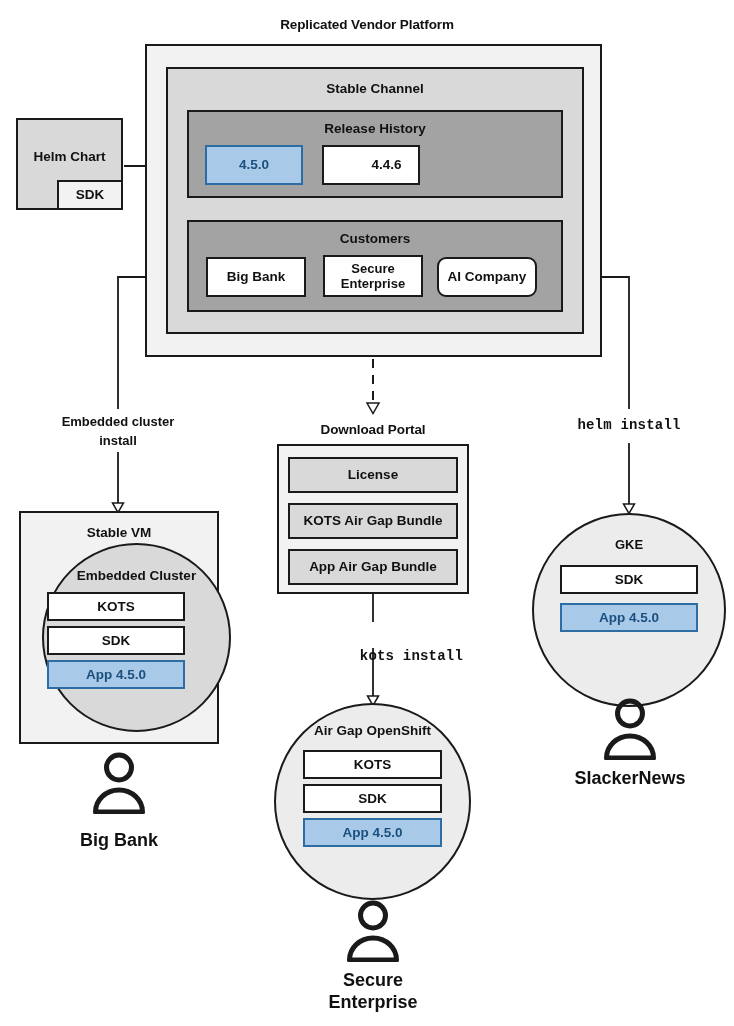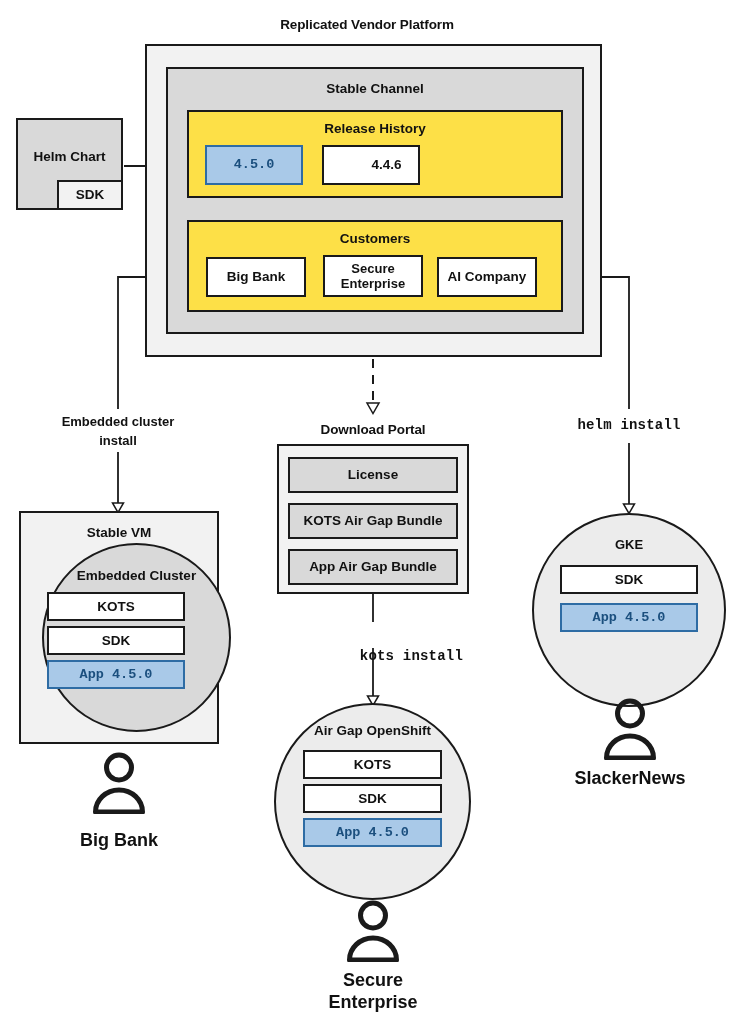--- a/index.html
+++ b/index.html
@@ -11,23 +11,23 @@
   .canvas{position:absolute;left:0;top:0;width:734px;height:1026px;}
   svg.wires{position:absolute;left:0;top:0;width:734px;height:1026px;pointer-events:none;}
 
   
   .box{position:absolute;box-sizing:border-box;border:2px solid #1a1a1a;
        display:flex;align-items:center;justify-content:center;text-align:center;}
   .lbl{position:absolute;box-sizing:border-box;text-align:center;font-weight:bold;}
 
   .fill-lightest{background:#f2f2f2;}
   .fill-light{background:#d9d9d9;}
-  .fill-mid{background:#fde047;padding-left:48px;}
+  .fill-mid{background:#a3a3a3;padding-left:48px;}
   .fill-white{background:#ffffff;}
-  .fill-blue{background:#a9c9e8;border-color:#2e6ca4;color:#1b4f7e;font-family:Liberation Mono, monospace;}
+  .fill-blue{background:#a9c9e8;border-color:#2e6ca4;color:#1b4f7e;}
 
   .title{font-weight:bold;font-size:13.5px;letter-spacing:-.1px;}
   .hdr{position:absolute;left:0;right:0;text-align:center;font-weight:bold;font-size:13.5px;}
   .mono{font-family:"Liberation Mono", monospace;font-weight:bold;font-size:14px;letter-spacing:.2px;}
 
   .b-txt{font-weight:bold;font-size:13.5px;line-height:1.18;}
   .b-txt.sm{font-size:13px;}
 
   
   .circle{position:absolute;box-sizing:border-box;border:2.5px solid #1a1a1a;border-radius:50%;
@@ -109,21 +109,21 @@
   <div class="box fill-mid" style="left:187px;top:220px;width:376px;height:92px;display:block;">
     <div class="hdr" style="top:9px;">Customers</div>
   </div>
   <div class="box fill-white" style="left:206px;top:257px;width:100px;height:40px;">
     <span class="b-txt">Big Bank</span>
   </div>
   <div class="box fill-white" style="left:323px;top:255px;width:100px;height:42px;flex-direction:column;">
     <span class="b-txt sm">Secure</span>
     <span class="b-txt sm">Enterprise</span>
   </div>
-  <div class="box fill-white" style="left:437px;top:257px;width:100px;height:40px;">
+  <div class="box fill-white" style="left:437px;top:257px;width:100px;height:40px;border-radius:9px;">
     <span class="b-txt">AI Company</span>
   </div>
 
   <div class="lbl" style="left:28px;top:413px;width:180px;font-size:13px;line-height:1.45;">
     <div>Embedded cluster</div>
     <div>install</div>
   </div>
 
   <div class="lbl mono" style="left:539px;top:417px;width:180px;">helm install</div>
 

